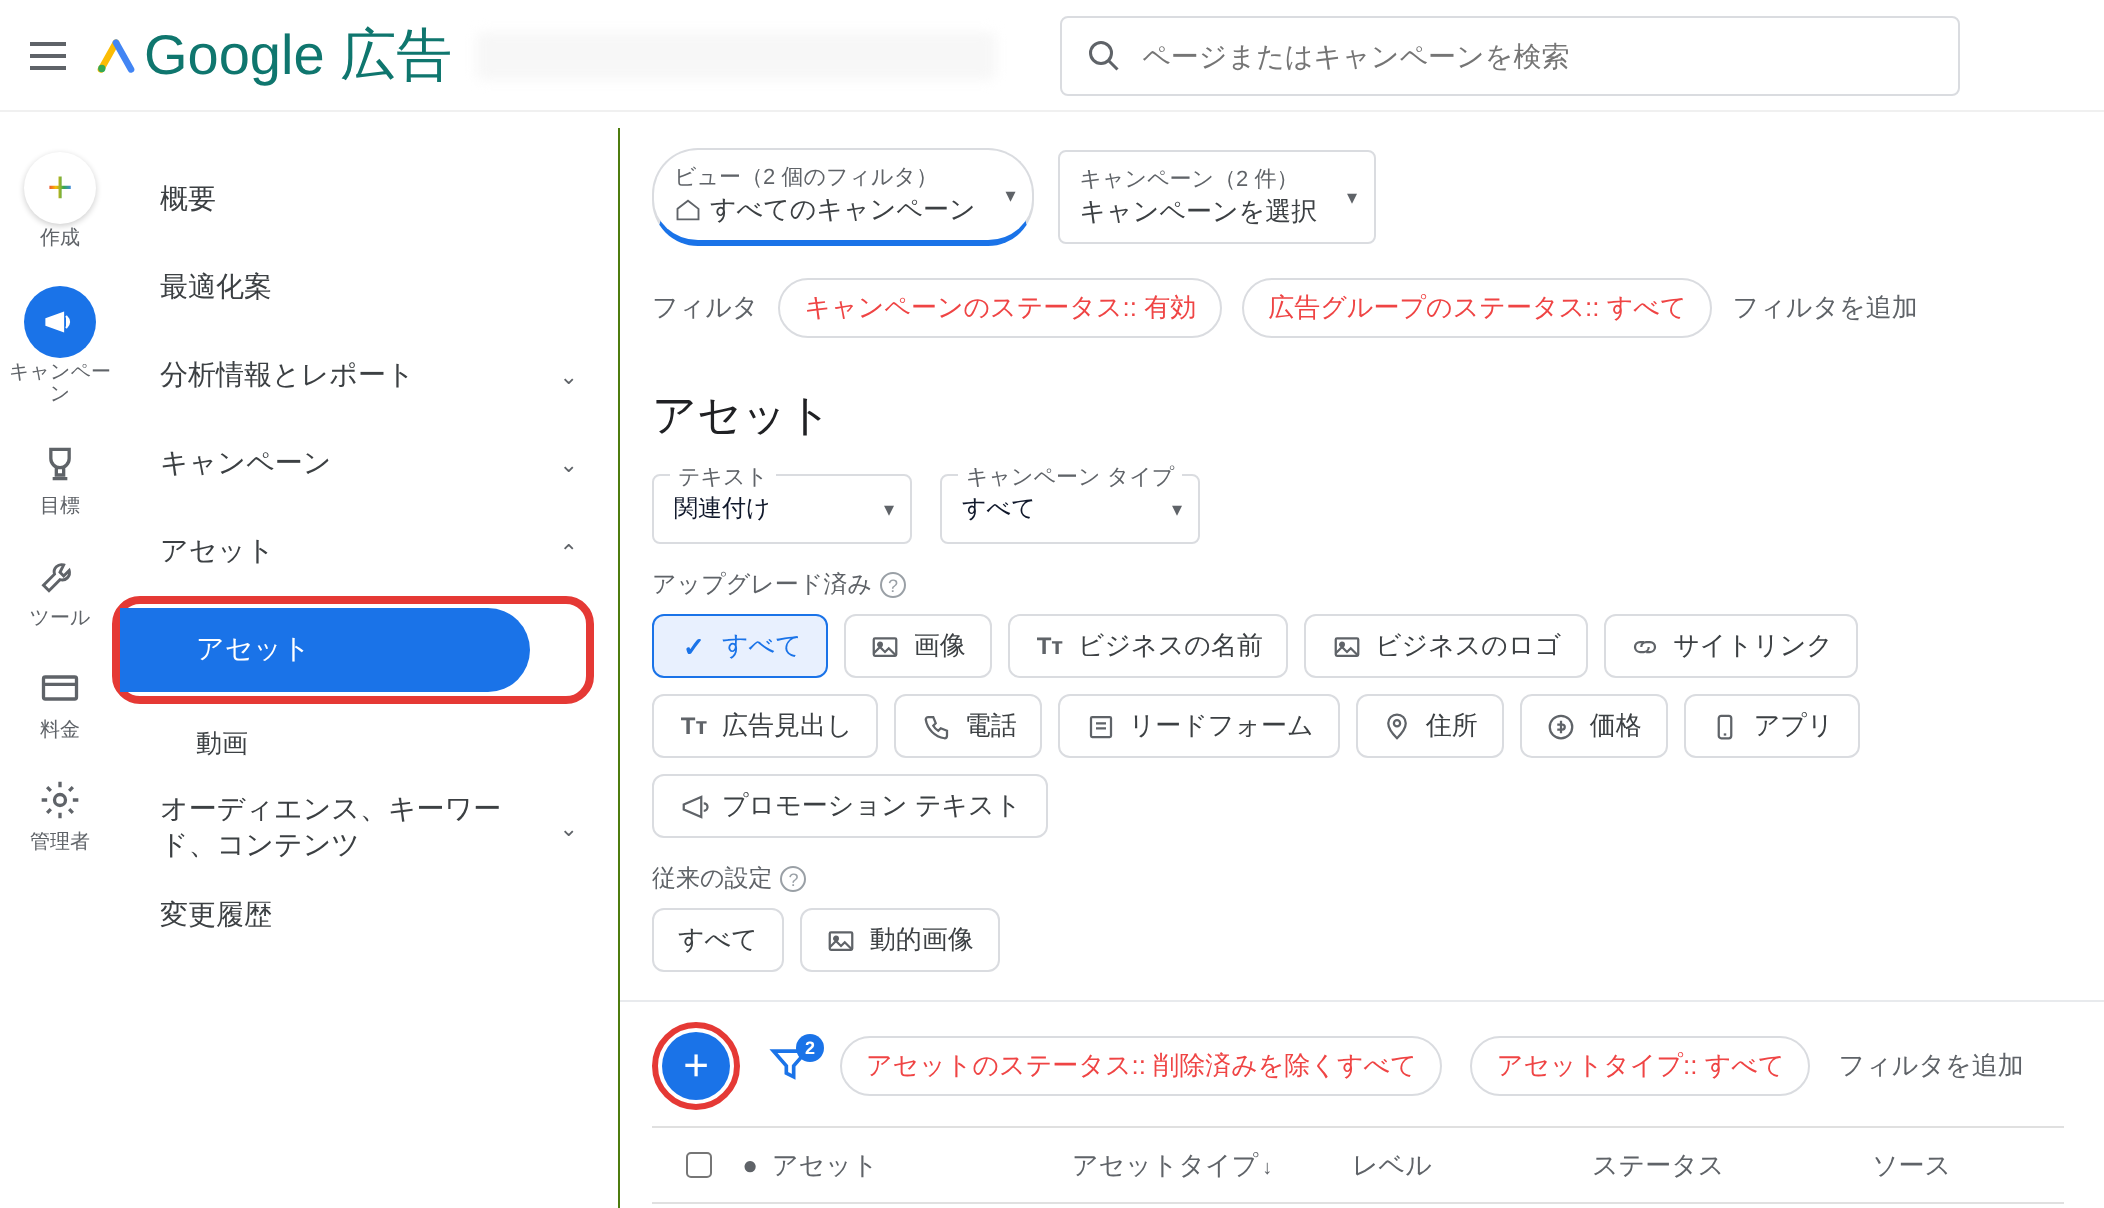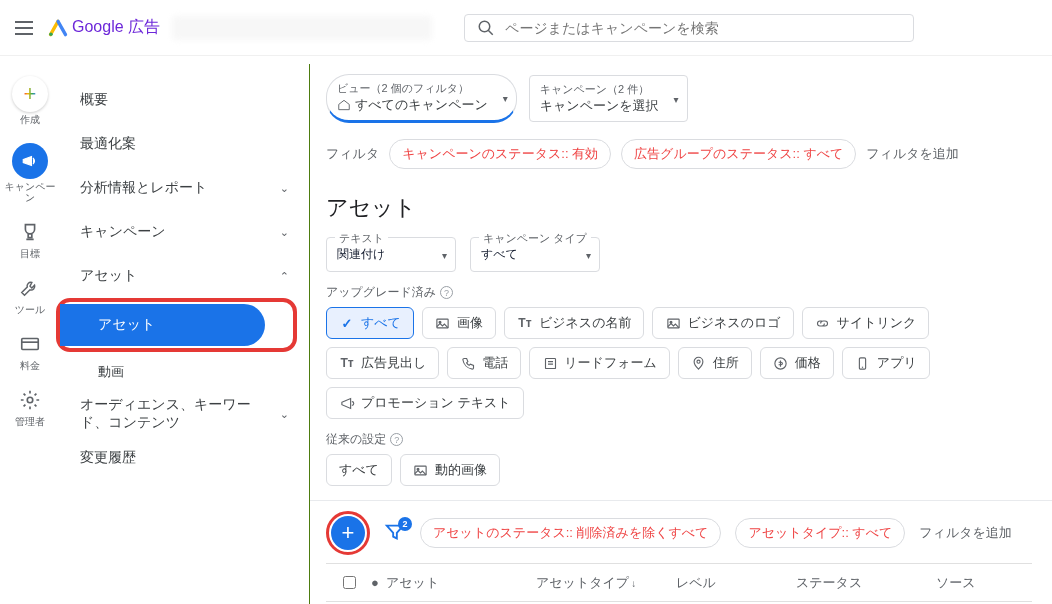--- a/index.html
+++ b/index.html
@@ -3,24 +3,24 @@
 <meta charset="utf-8">
 <style>
 * { box-sizing: border-box; margin: 0; padding: 0; font-family: Arial, 'Hiragino Sans', sans-serif; }
 body { background: #fff; color: #3c4043; font-size: 13px; width: 1052px; height: 604px; overflow: hidden; position: relative; }
 
 
 .hdr { display: flex; align-items: center; height: 56px; padding: 0 12px; border-bottom: 1px solid #f0f0f0; gap: 12px; }
 .menu-icon { width: 24px; height: 24px; display: flex; align-items: center; justify-content: center; cursor: pointer; }
 .logo { display: flex; align-items: center; gap: 4px; }
 .logo-tri { width: 20px; height: 20px; }
-.logo-txt { font-size: 16px; color: #6d28d9; font-weight: 400; }
+.logo-txt { font-size: 28px; color: #0f766e; font-weight: 400; }
 .blur { width: 260px; height: 24px; background: #f7f7f7; filter: blur(3px); border-radius: 4px; }
 .search-wrap { flex: 1; display: flex; justify-content: flex-start; margin-left: 20px; }
-.search-box { width: 450px; height: 28px; border: 1px solid #dadce0; border-radius: 4px; display: flex; align-items: center; padding: 0 12px; gap: 10px; background: #fff; }
+.search-box { width: 450px; height: 40px; border: 1px solid #dadce0; border-radius: 4px; display: flex; align-items: center; padding: 0 12px; gap: 10px; background: #fff; }
 .search-box input { border: none; outline: none; font-size: 14px; flex: 1; color: #5f6368; }
 
 
 .rail { position: absolute; left: 0; top: 64px; width: 60px; display: flex; flex-direction: column; align-items: center; gap: 18px; padding-top: 12px; }
 .rail-item { display: flex; flex-direction: column; align-items: center; gap: 2px; cursor: pointer; }
 .rail-circle { width: 36px; height: 36px; border-radius: 50%; display: flex; align-items: center; justify-content: center; box-shadow: 0 1px 3px rgba(0,0,0,0.2); background: #fff; }
 .rail-circle.active { background: #1a73e8; box-shadow: none; }
 .rail-label { font-size: 10px; color: #5f6368; text-align: center; line-height: 1.1; }
 .plus-multi { font-size: 22px; font-weight: 400; background: linear-gradient(90deg,#ea4335 0%,#fbbc04 33%,#34a853 66%,#4285f4 100%); -webkit-background-clip: text; background-clip: text; color: transparent; }
 

